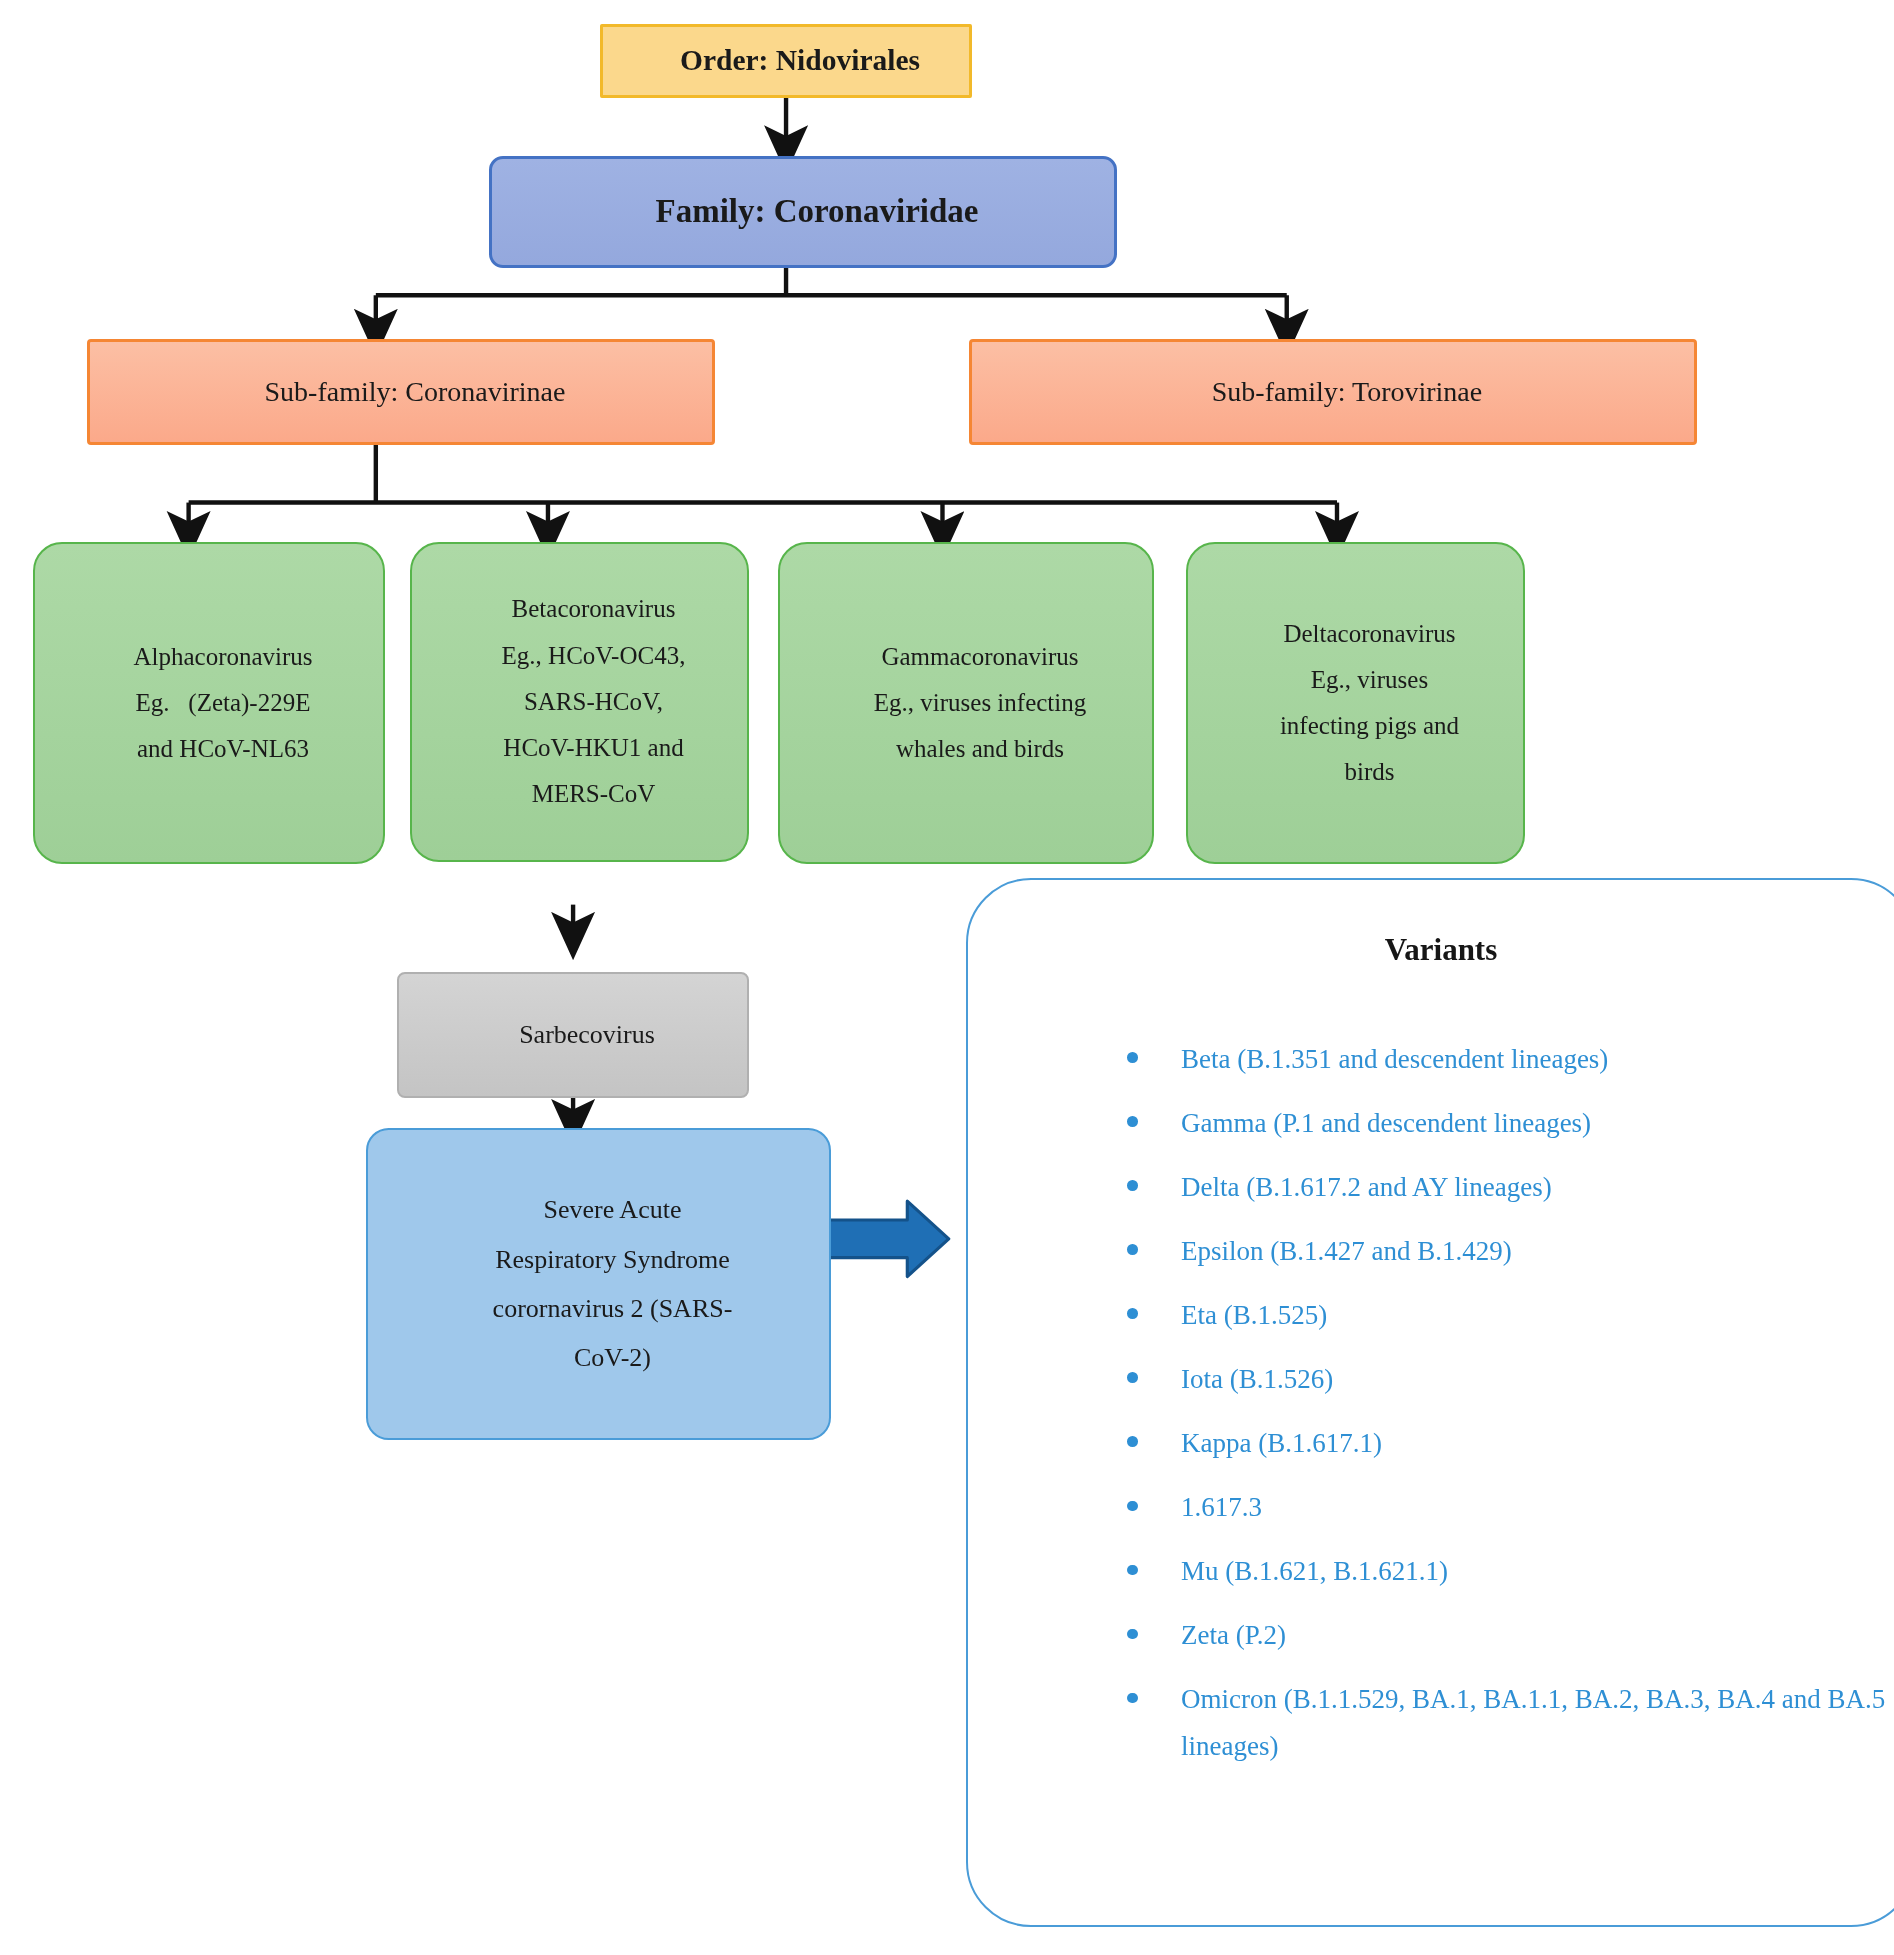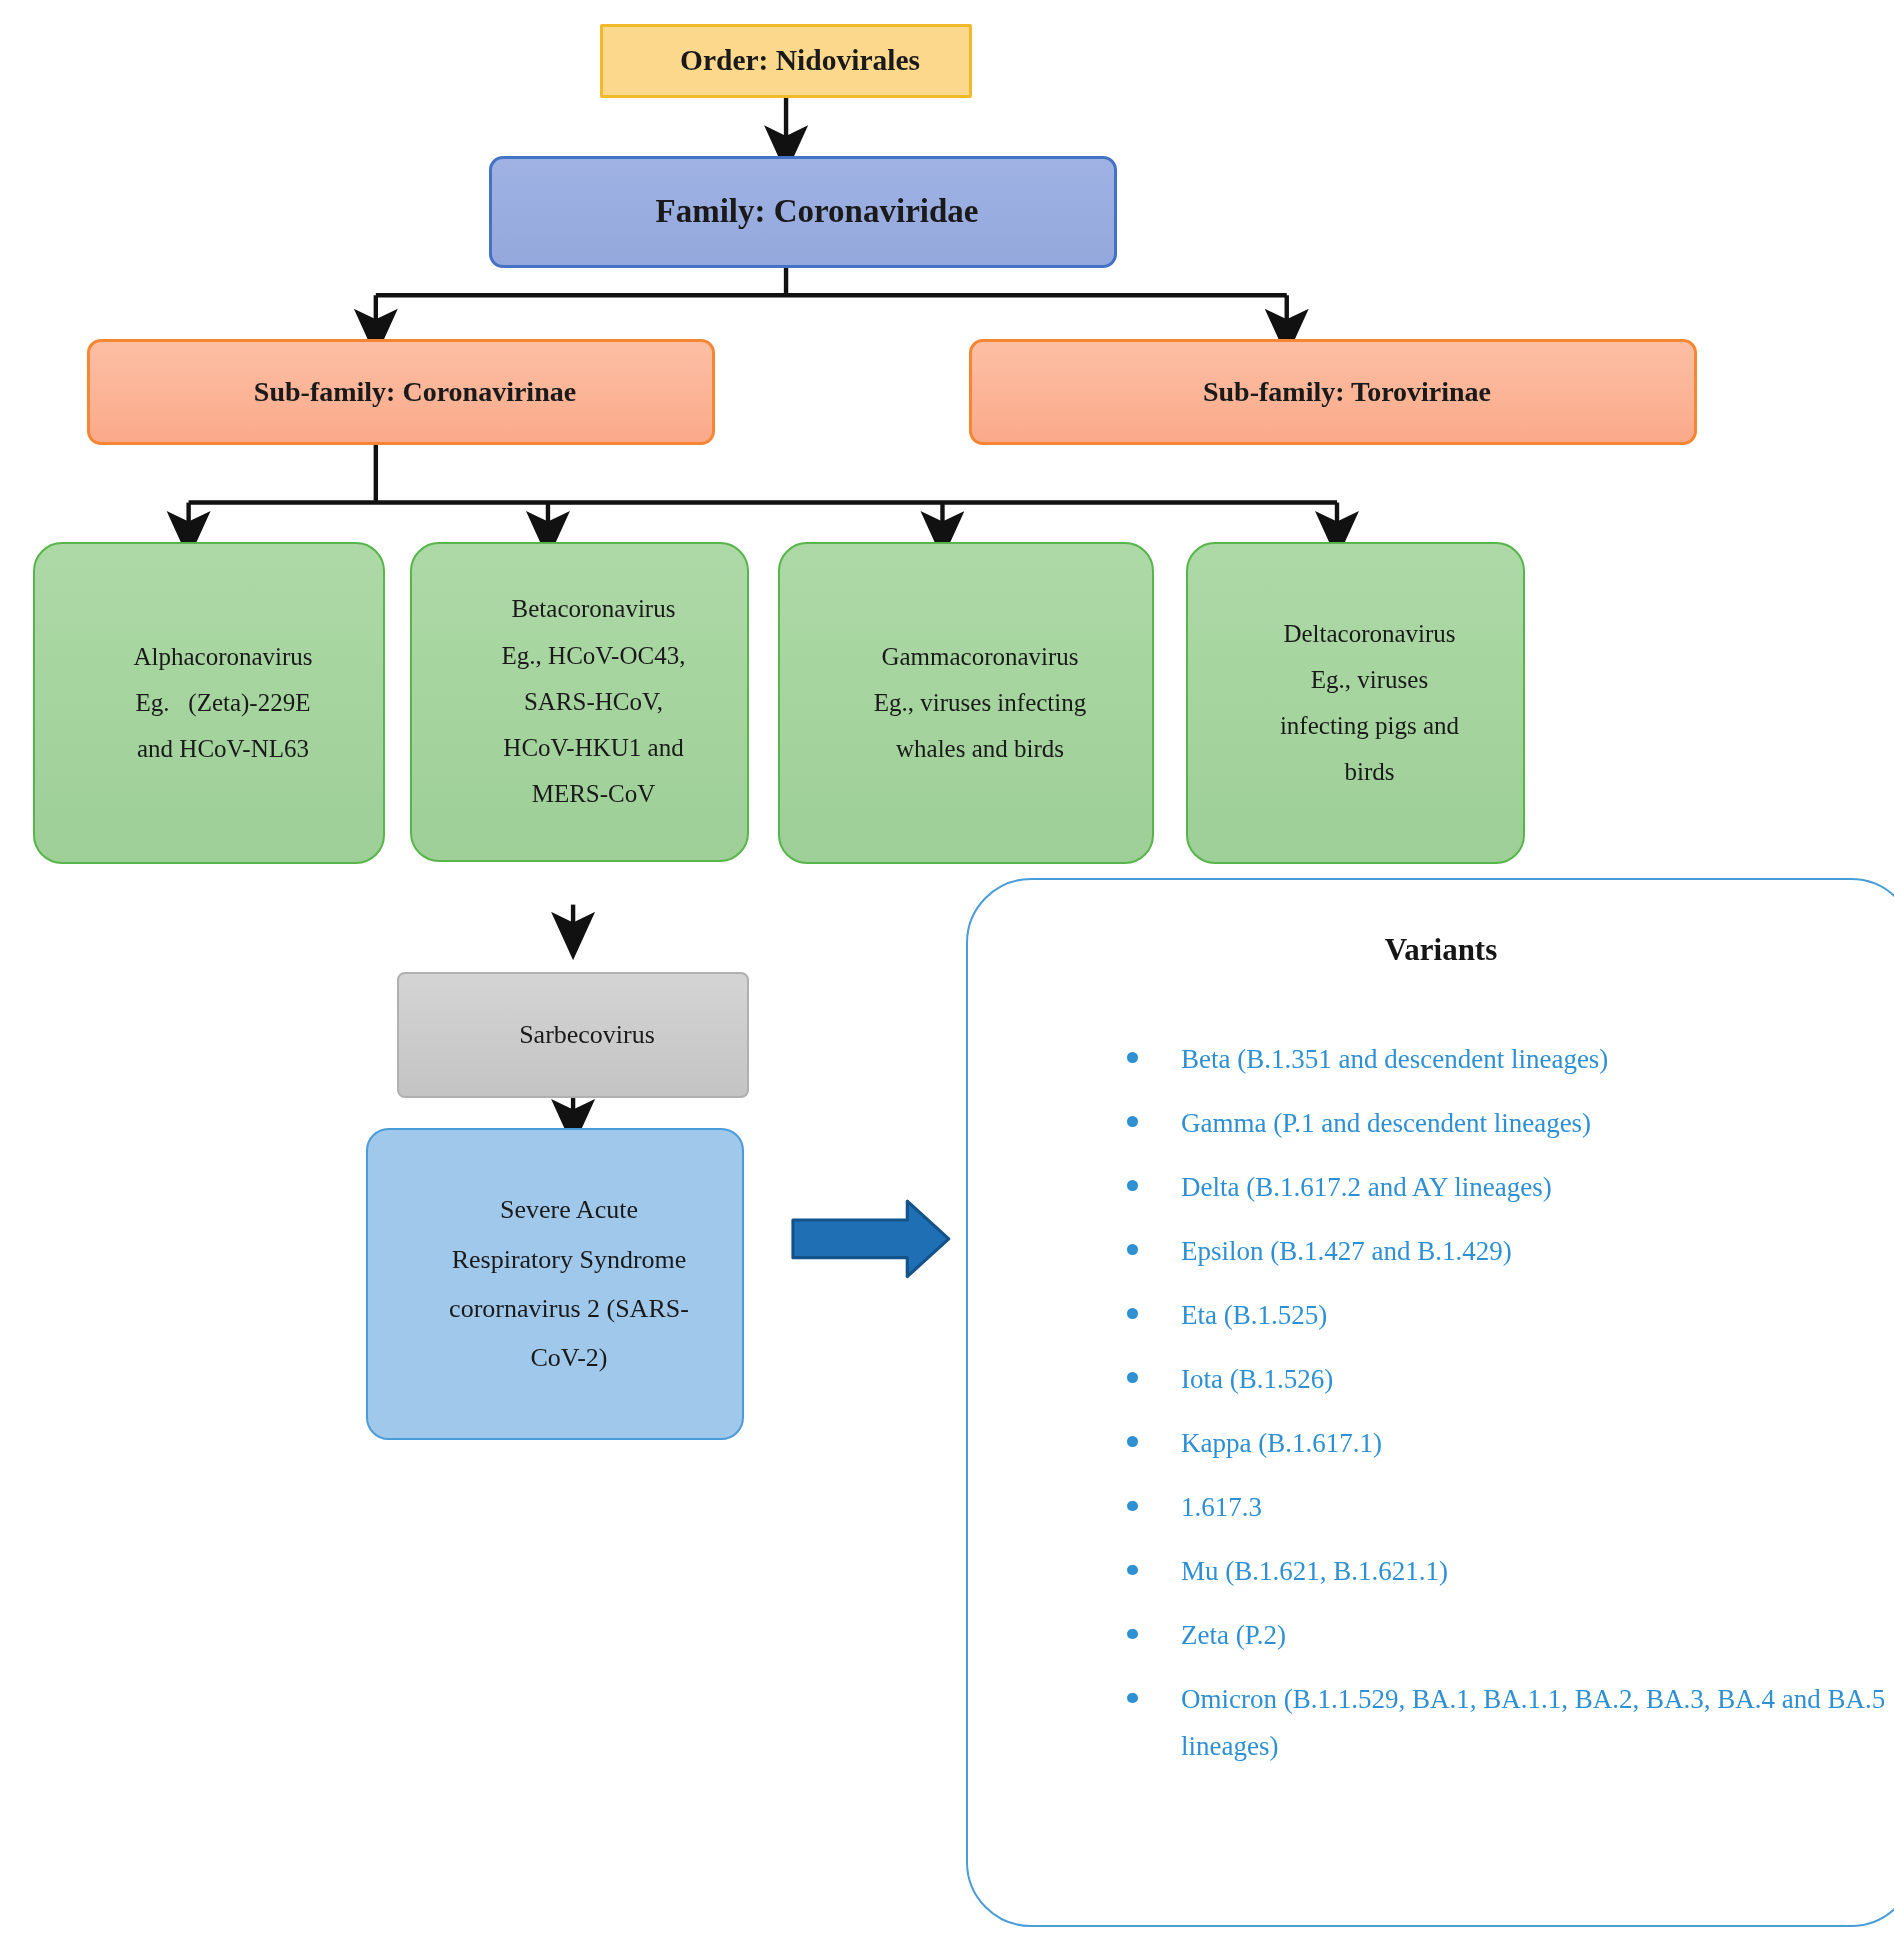--- a/index.html
+++ b/index.html
@@ -58,23 +58,23 @@
     border: 3.1px solid #4472c4;
     border-radius: 14px;
     font-size: 33px;
     font-weight: bold;
   }
 
   
   .subfamily {
     background: linear-gradient(#fcbfa4, #fba98a);
     border: 3.1px solid #f58634;
-    border-radius: 14px;
+    border-radius: 4px;
     font-size: 28px;
-    font-weight: bold;
+    font-weight: normal;
   }
   #node-subfamily-corona { left: 87px; top: 339px; width: 628px; height: 106px; }
   #node-subfamily-toro   { left: 969px; top: 339px; width: 728px; height: 106px; }
 
   
   .genus {
     background: linear-gradient(#add9a6, #9ecf97);
     border: 2.5px solid #57b54b;
     border-radius: 29px;
     font-size: 25px;
@@ -89,21 +89,21 @@
   #node-sarbeco {
     left: 397px; top: 972px; width: 352px; height: 126px;
     background: linear-gradient(#d4d4d4, #c4c4c4);
     border: 2.5px solid #b0b0b0;
     border-radius: 8px;
     font-size: 26px;
   }
 
   
   #node-sars {
-    left: 366px; top: 1128px; width: 378px; height: 312px;
+    left: 366px; top: 1128px; width: 465px; height: 312px;
     background: #9fc8eb;
     border: 2.5px solid #4a9cd8;
     border-radius: 22.6px;
     font-size: 26px;
     line-height: 1.9;
   }
 
   
   #panel-variants {
     position: absolute;

